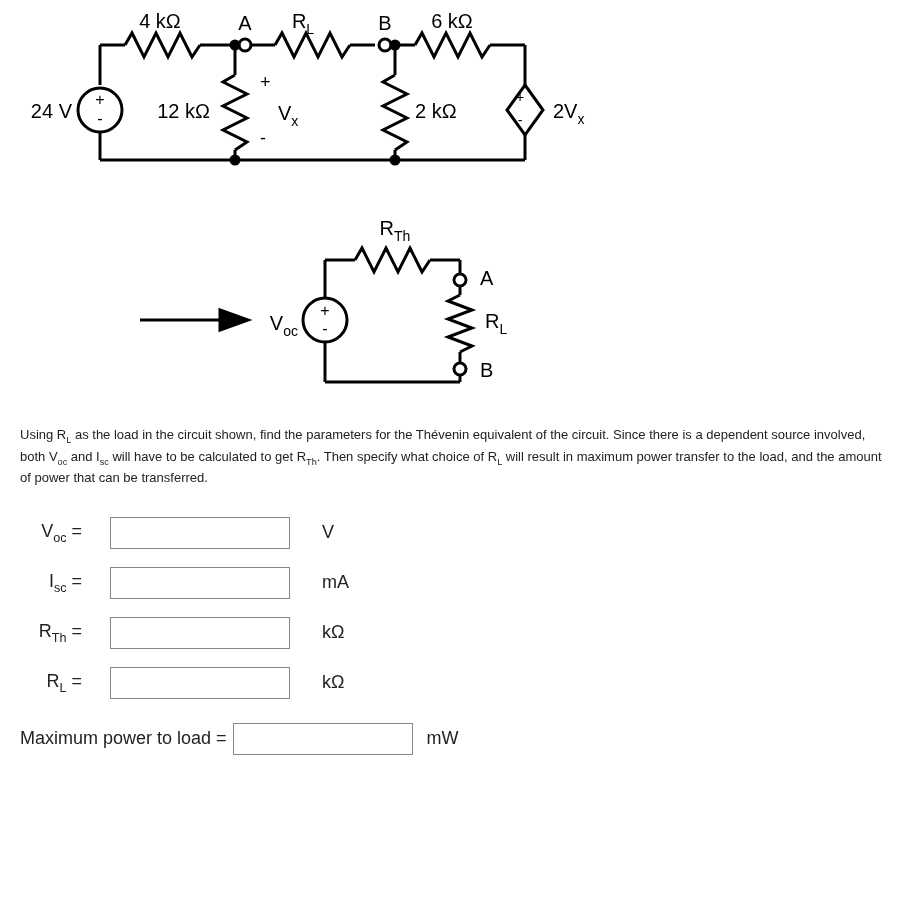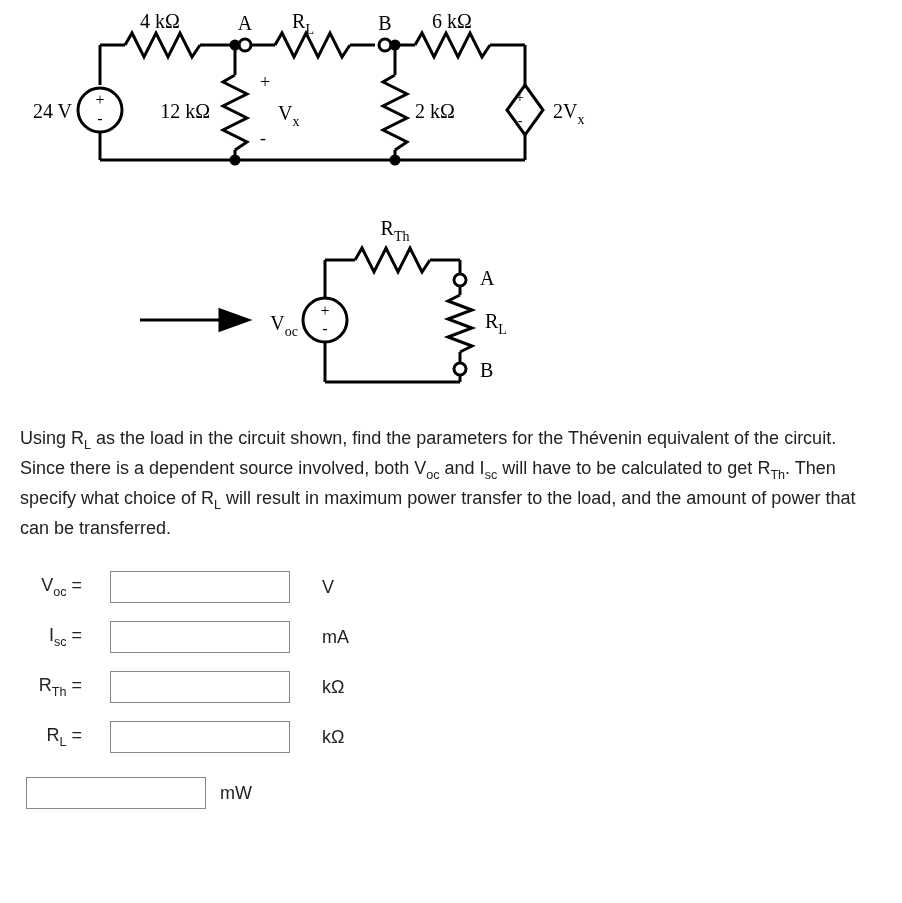--- a/index.html
+++ b/index.html
@@ -5,22 +5,22 @@
   * { box-sizing: border-box; }
   body {
     margin: 0;
     padding: 10px 20px;
     font-family: Arial, Helvetica, sans-serif;
     font-size: 17px;
     color: #222;
     width: 902px;
     background: #fff;
   }
-  .circuits { margin-bottom: 30px; font-family: Liberation Serif, serif; }
-  .paragraph { line-height: 1.55; margin: 18px 0 28px 0; font-size: 18px; }
+  .circuits { margin-bottom: 30px; }
+  .paragraph { line-height: 1.55; margin: 18px 0 28px 0; font-size: 13px; }
   .row { display: flex; align-items: center; margin: 18px 0; gap: 24px; }
   .label { width: 62px; text-align: right; margin-right: 4px; font-size: 18px; }
   .input-box {
     border: 1px solid #888;
     height: 32px;
     width: 180px;
     background: #fff;
   }
   .input-wide { width: 180px; }
   .unit { margin-left: 8px; font-size: 18px; }
@@ -170,15 +170,16 @@
   <span class="unit">kΩ</span>
 </div>
 
 <div class="row">
   <span class="label"><span>R</span><sub>L</sub><span> =</span></span>
   <input class="input-box" type="text" style="">
   <span class="unit">kΩ</span>
 </div>
 
 <div class="maxrow">
+  <span>Maximum power to load =</span>
   <input class="input-box input-wide" type="text" style="">
   <span class="unit">mW</span>
 </div>
 
 </body></html>

